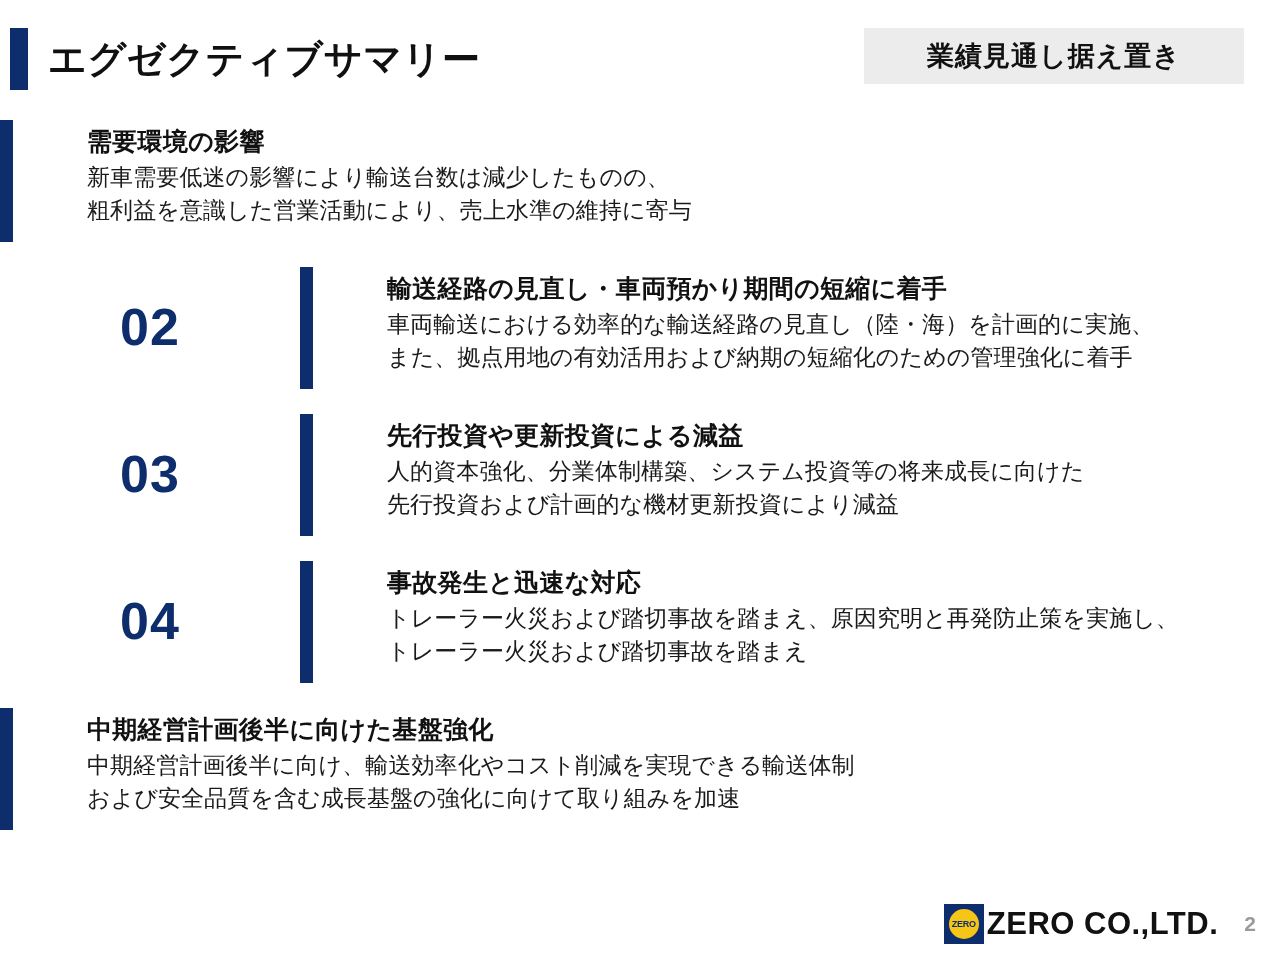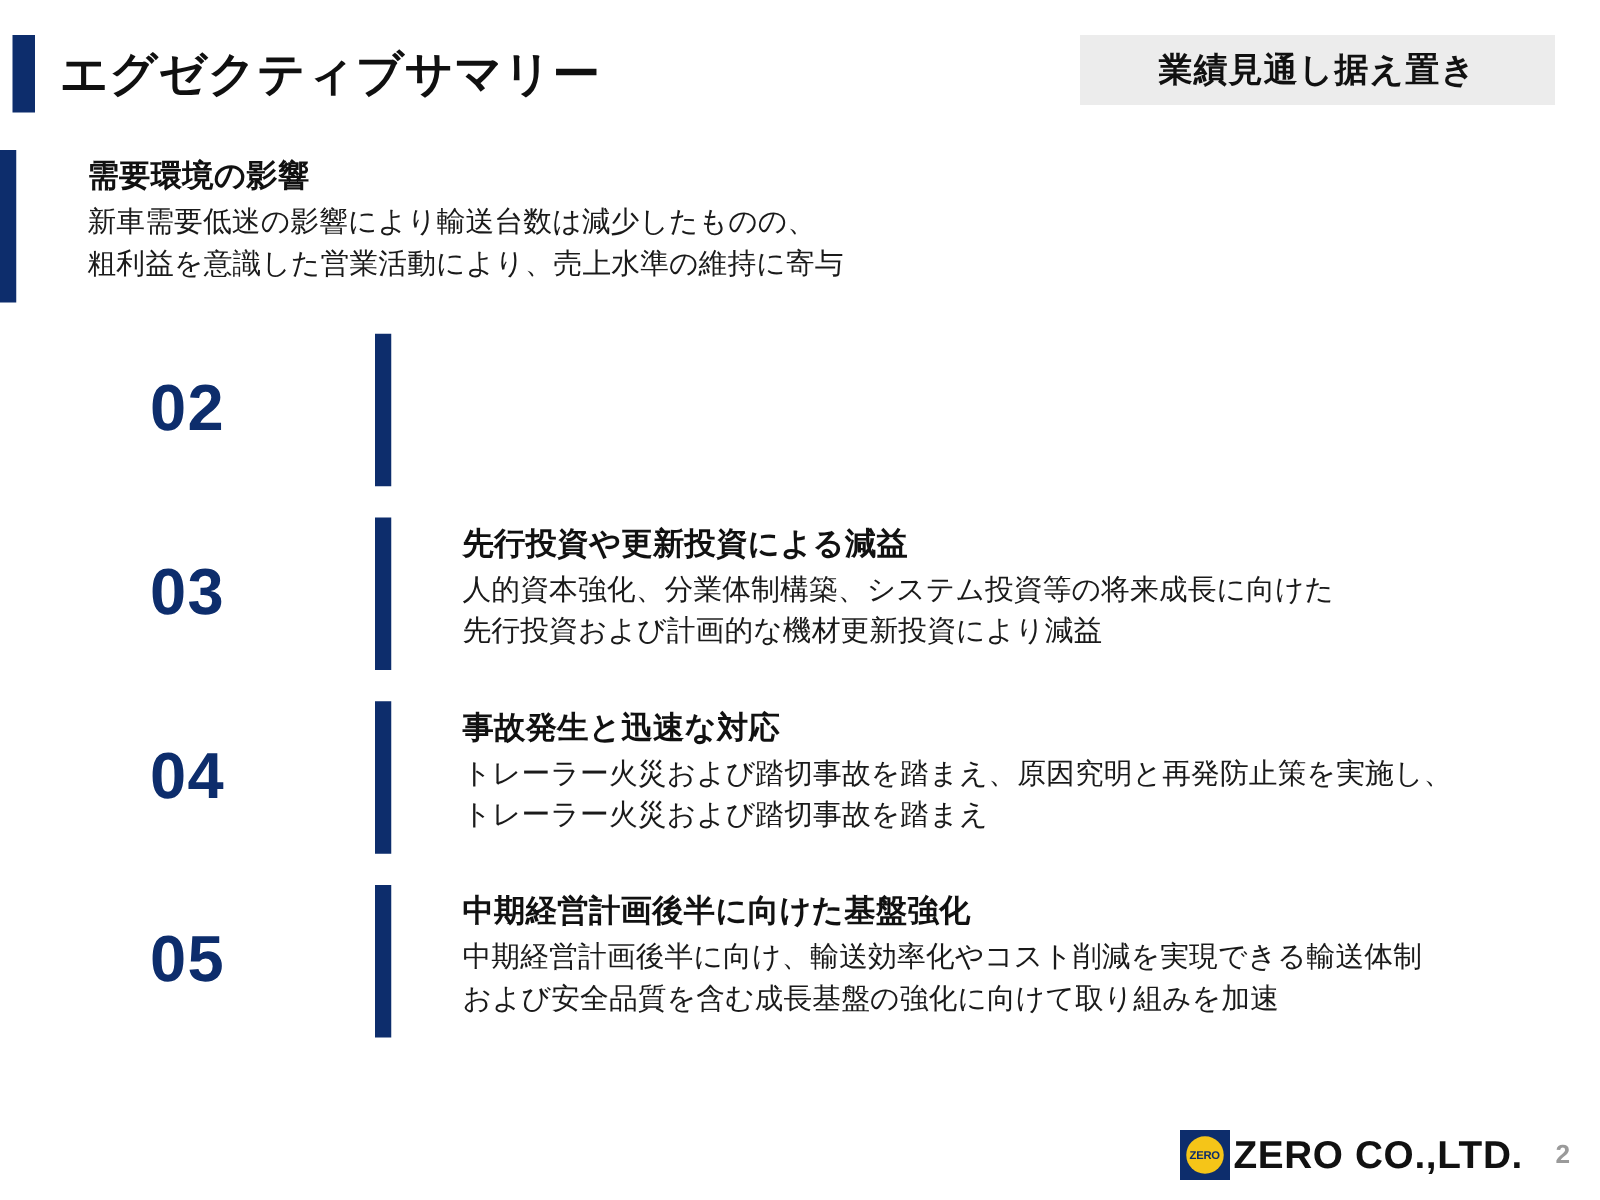--- a/index.html
+++ b/index.html
@@ -84,21 +84,21 @@
   }
   .item-rule {
     width: 13px;
     background: #0d2d6c;
     margin-top: 8px;
     margin-right: 0;
     height: 122px;
     flex: 0 0 13px;
   }
   .item-body {
-    padding-left: 57px;
+    padding-left: 74px;
     padding-top: 14px;
     box-sizing: border-box;
   }
   .item-heading {
     font-size: 25px;
     font-weight: bold;
     color: #111111;
     letter-spacing: 0.3px;
     line-height: 1.25;
     margin-bottom: 4px;
@@ -173,20 +173,25 @@
     <div class="item-body">
       <div class="item-heading">需要環境の影響</div>
       <div class="item-line">新車需要低迷の影響により輸送台数は減少したものの、</div>
       <div class="item-line">粗利益を意識した営業活動により、売上水準の維持に寄与</div>
     </div>
   </div>
 
   <div class="item">
     <div class="item-number">02</div>
     <div class="item-rule"></div>
+    <div class="item-body">
+      <div class="item-heading">輸送経路の見直し・車両預かり期間の短縮に着手</div>
+      <div class="item-line">車両輸送における効率的な輸送経路の見直し（陸・海）を計画的に実施、</div>
+      <div class="item-line">また、拠点用地の有効活用および納期の短縮化のための管理強化に着手</div>
+    </div>
   </div>
 
   <div class="item">
     <div class="item-number">03</div>
     <div class="item-rule"></div>
     <div class="item-body">
       <div class="item-heading">先行投資や更新投資による減益</div>
       <div class="item-line">人的資本強化、分業体制構築、システム投資等の将来成長に向けた</div>
       <div class="item-line">先行投資および計画的な機材更新投資により減益</div>
     </div>
@@ -196,21 +201,20 @@
     <div class="item-number">04</div>
     <div class="item-rule"></div>
     <div class="item-body">
       <div class="item-heading">事故発生と迅速な対応</div>
       <div class="item-line">トレーラー火災および踏切事故を踏まえ、原因究明と再発防止策を実施し、</div>
       <div class="item-line">トレーラー火災および踏切事故を踏まえ</div>
     </div>
   </div>
 
   <div class="item">
-    <div class="item-number">05</div>
     <div class="item-rule"></div>
     <div class="item-body">
       <div class="item-heading">中期経営計画後半に向けた基盤強化</div>
       <div class="item-line">中期経営計画後半に向け、輸送効率化やコスト削減を実現できる輸送体制</div>
       <div class="item-line">および安全品質を含む成長基盤の強化に向けて取り組みを加速</div>
     </div>
   </div>
 
 </div>
 

